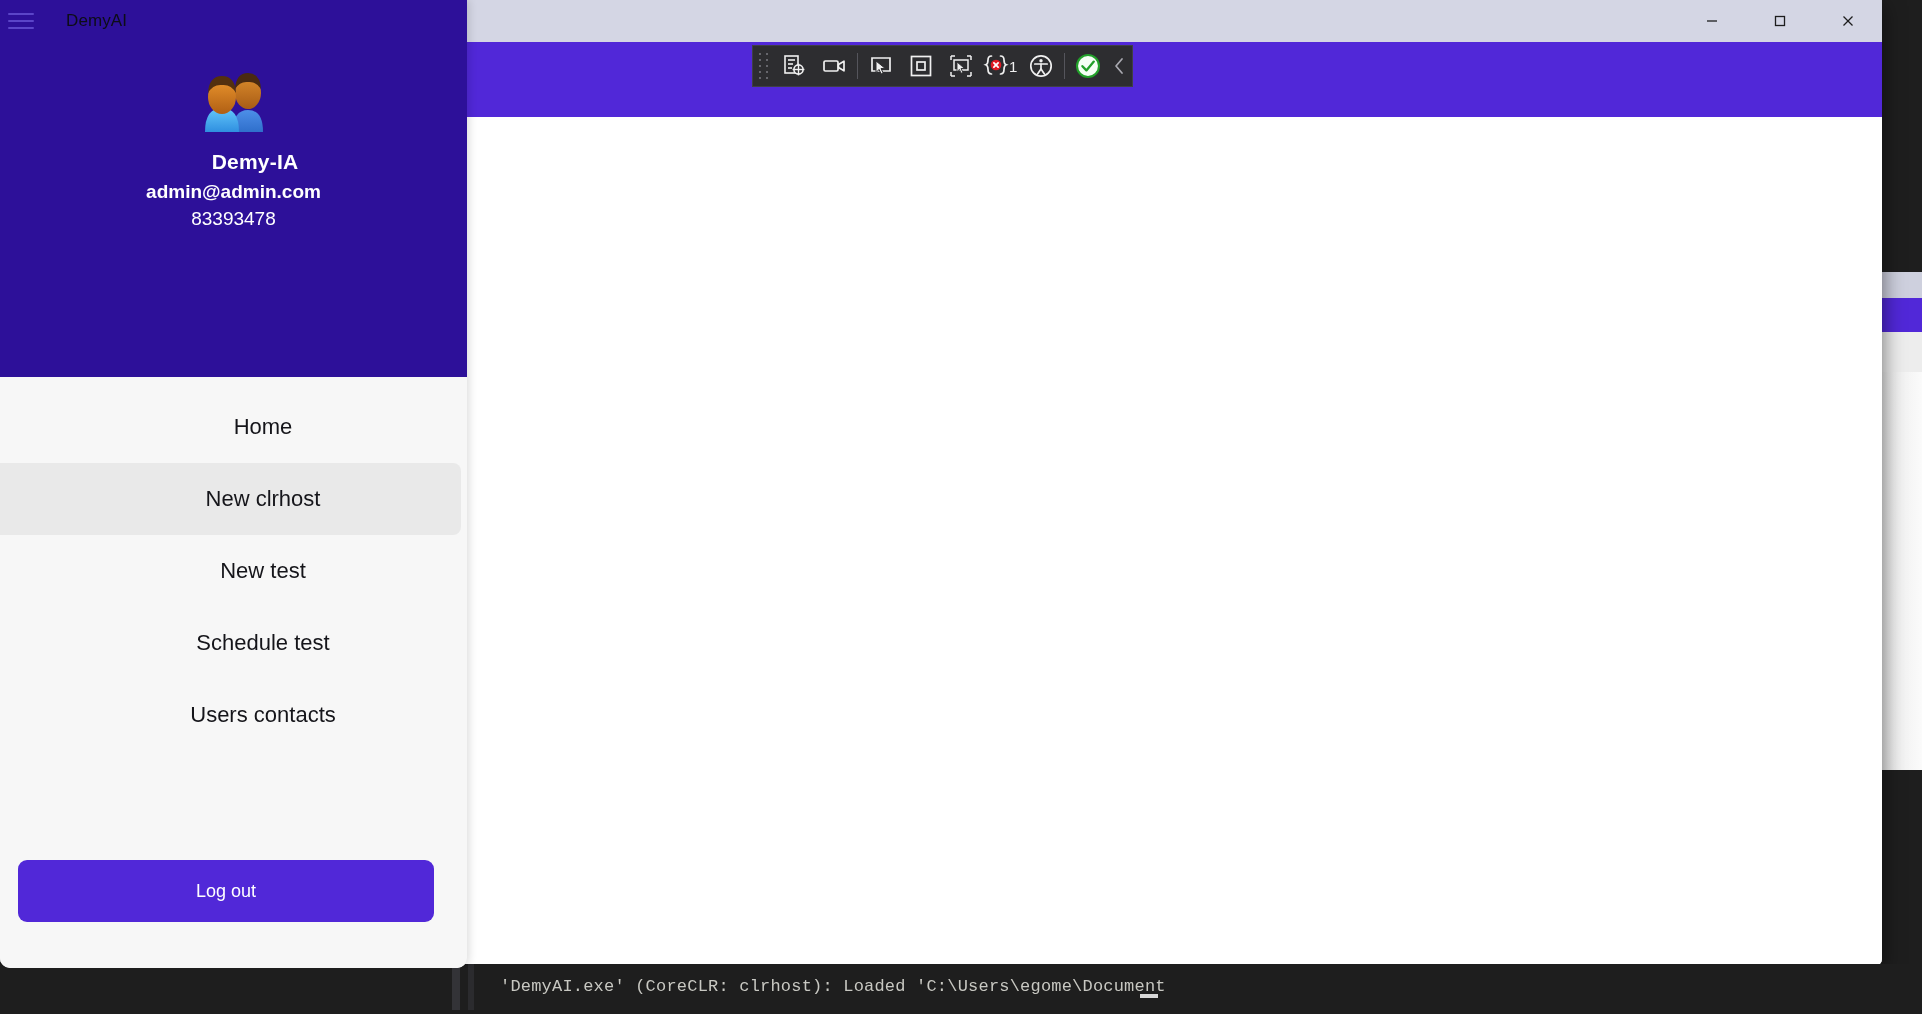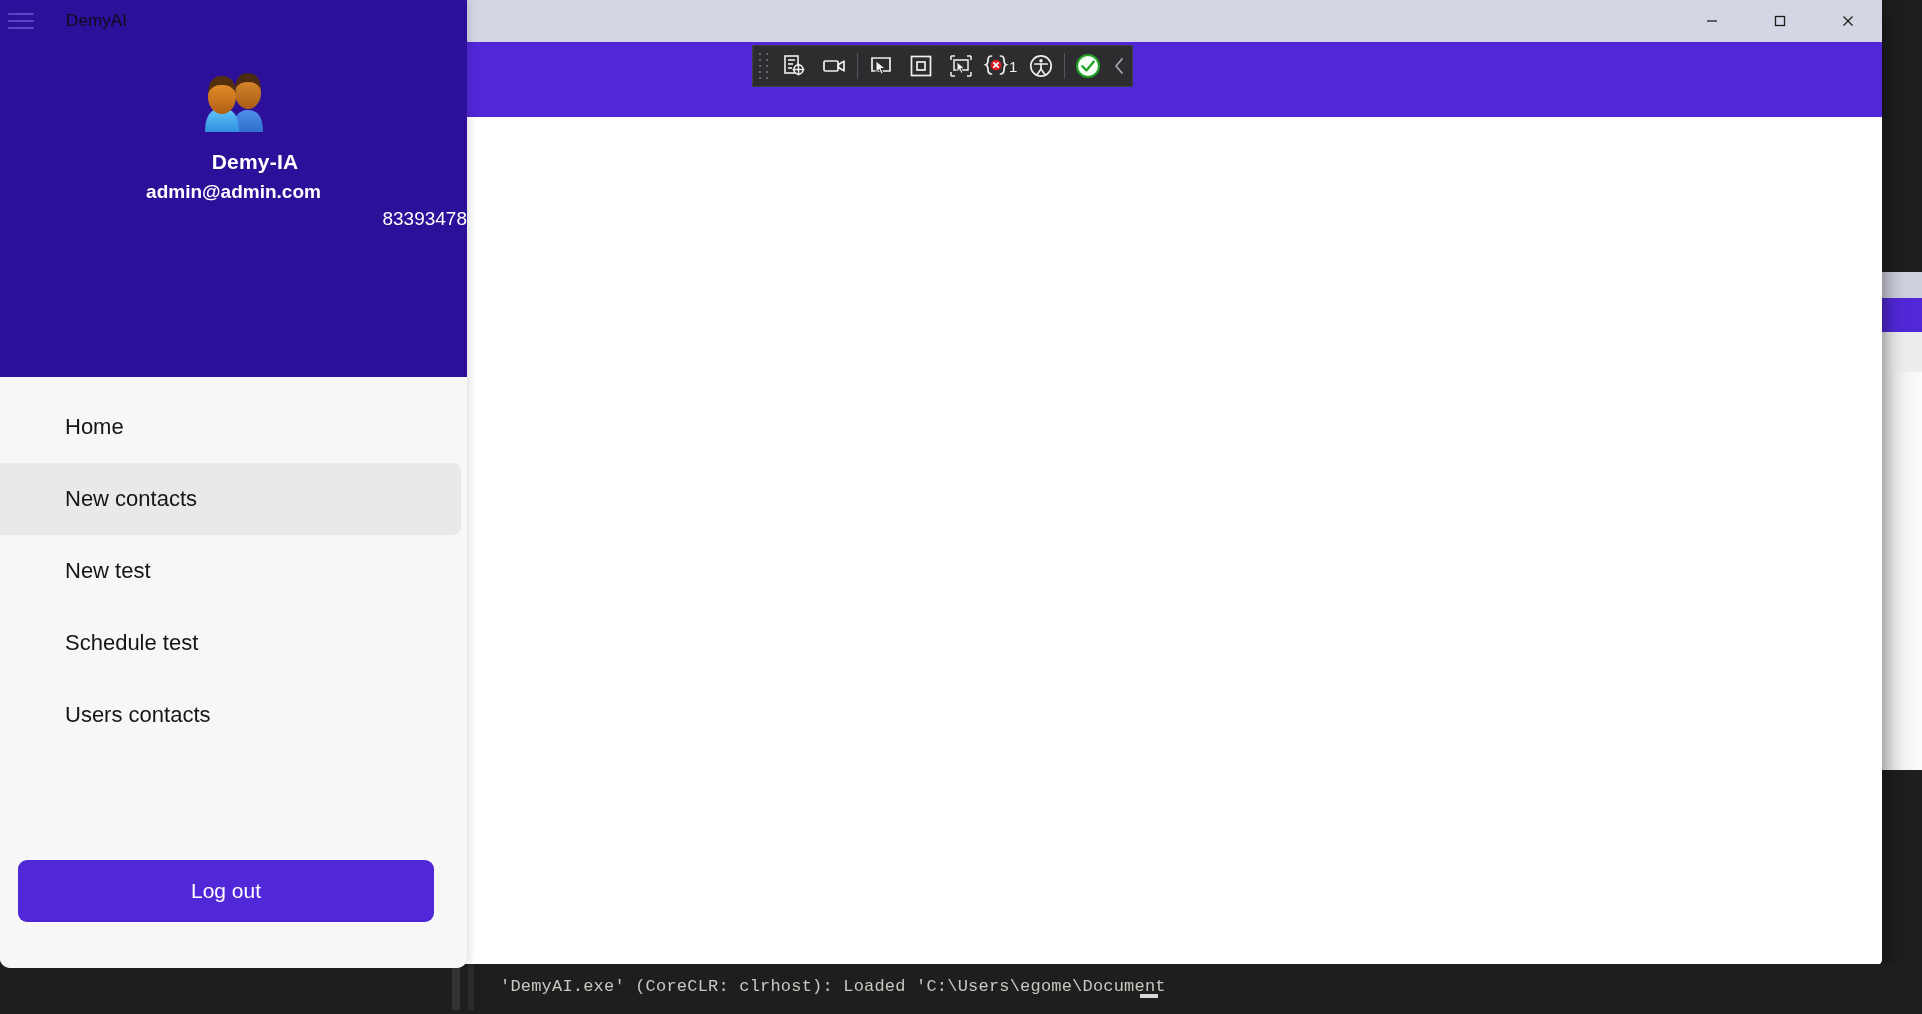--- a/index.html
+++ b/index.html
@@ -153,55 +153,55 @@
     padding-left: 43px;
   }
   .profile-email {
     font-size: 19px;
     line-height: 1.45;
     font-weight: bold;
   }
   .profile-phone {
     font-size: 19px;
     line-height: 1.45;
-    text-align: right;
   }
 
   .nav {
     flex: 1 1 auto;
     padding-top: 14px;
     background: #f7f7f7;
   }
   .nav-item {
     height: 72px;
     display: flex;
     align-items: center;
     padding-left: 65px;
     font-size: 22px;
     color: #15151a;
     border-radius: 0 8px 8px 0;
     margin-right: 6px;
+    justify-content: center;
   }
   .nav-item.active {
     background: #e9e9e9;
   }
 
   .sidebar-bottom {
     flex: 0 0 auto;
     padding: 0 33px 46px 18px;
     background: #f7f7f7;
   }
   .logout-btn {
     height: 62px;
     background: #5128d8;
     border: none;
     border-radius: 9px;
     width: 100%;
     color: #ffffff;
-    font-size: 21px;
+    font-size: 18px;
     font-family: "Liberation Sans", sans-serif;
     cursor: pointer;
   }
 
   
   .content {
     position: absolute;
     left: 467px;
     top: 42px;
     width: 1415px;
@@ -422,21 +422,21 @@
           <div class="profile-email">admin@admin.com</div>
           <div class="profile-phone">83393478</div>
         </div>
       </div>
 
       <nav class="nav">
         <div class="nav-item">
           <span>Home</span>
         </div>
         <div class="nav-item active">
-          <span>New contacts</span>
+          <span>New clrhost</span>
         </div>
         <div class="nav-item">
           <span>New test</span>
         </div>
         <div class="nav-item">
           <span>Schedule test</span>
         </div>
         <div class="nav-item">
           <span>Users contacts</span>
         </div>

